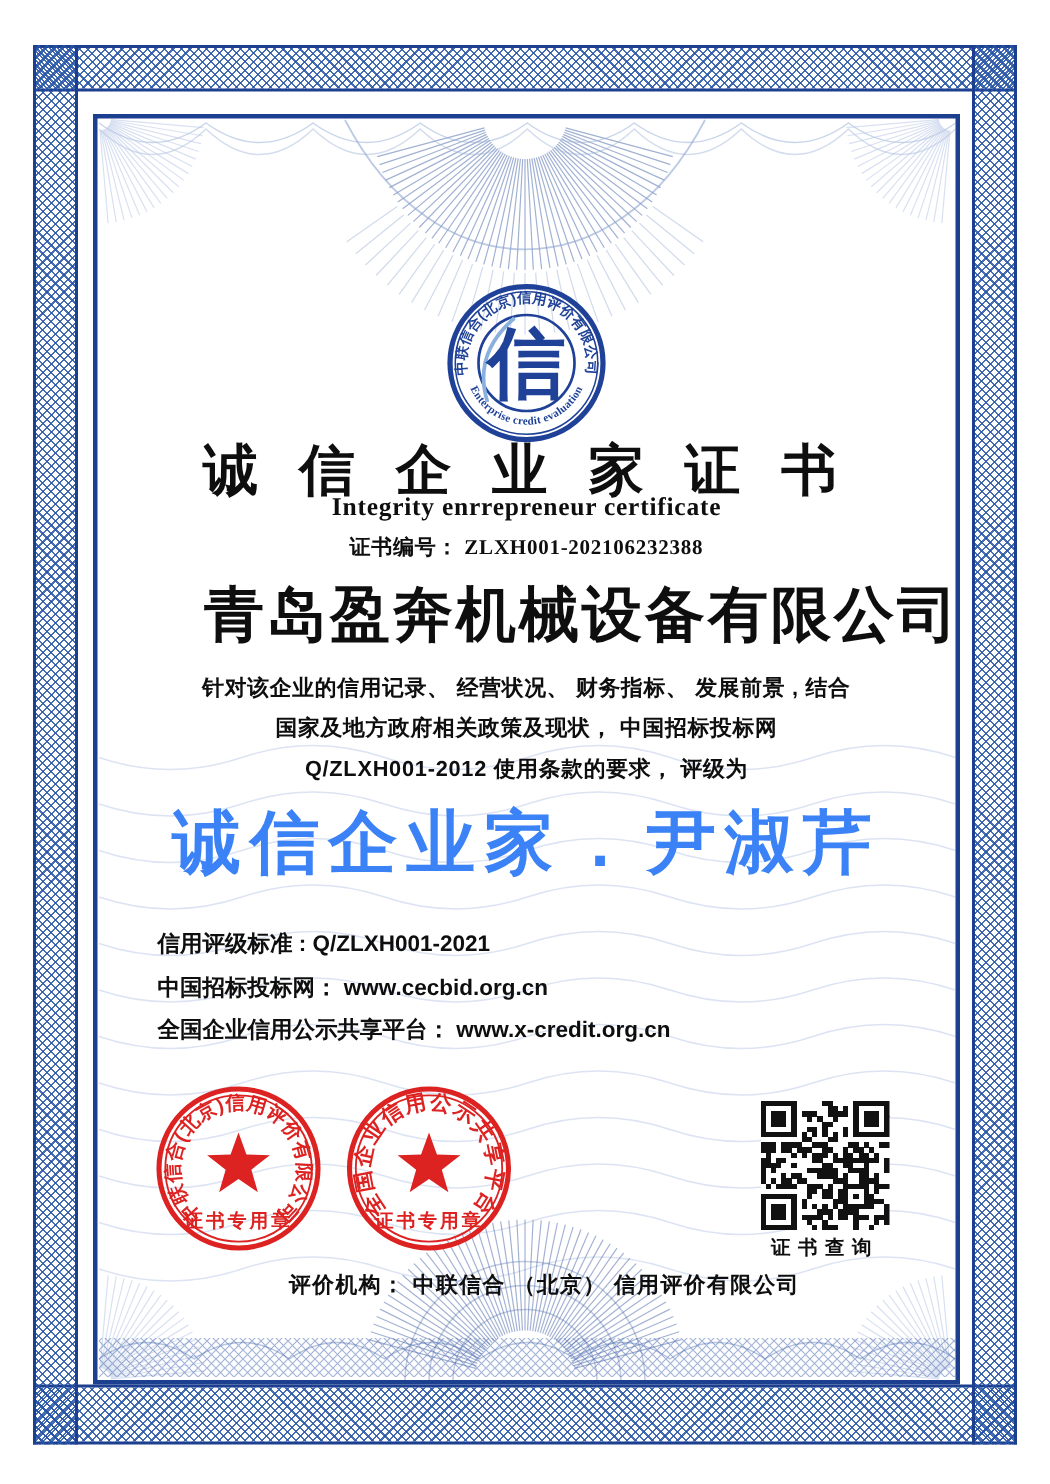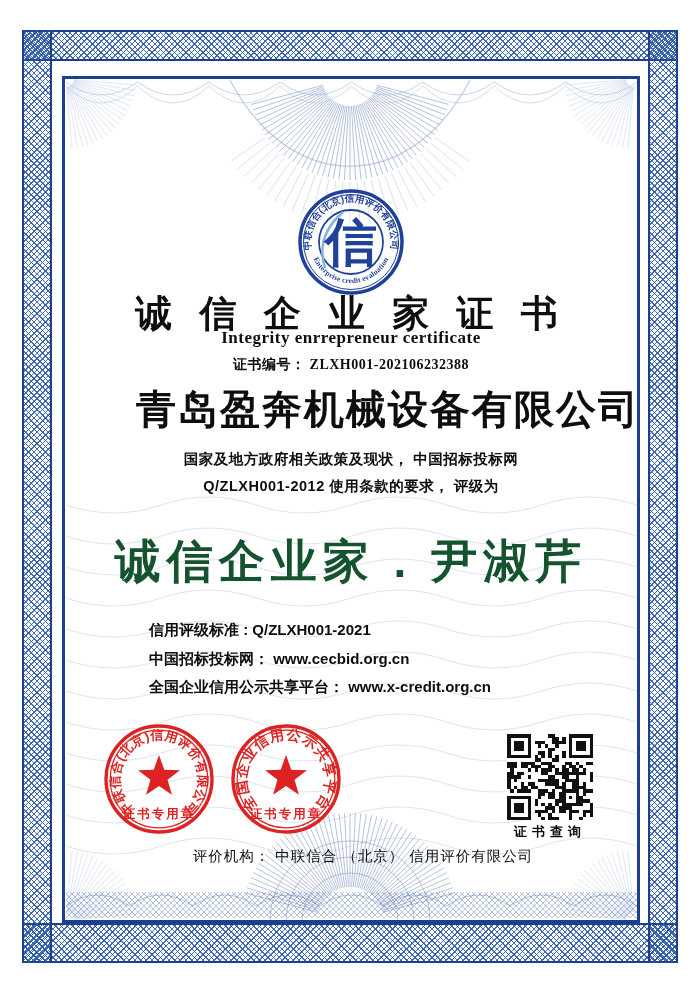--- a/index.html
+++ b/index.html
@@ -31,36 +31,36 @@
   .logo-char{font-weight:bold;fill:#1f4198;font-family:"Liberation Serif",serif;}
 
   #title{top:289px;font-size:37px;font-weight:bold;letter-spacing:9px;
          font-family:"Liberation Serif",serif;}
   #subtitle{top:328px;font-size:17px;font-weight:bold;letter-spacing:.5px;
          font-family:"Liberation Serif",serif;}
   #certno{top:356px;font-size:14px;font-weight:bold;font-family:"Liberation Serif",serif;letter-spacing:.5px;}
   #company{top:382px;font-size:40px;font-weight:bold;letter-spacing:2px;text-align:right;}
   #body-text{position:absolute;left:62px;right:60px;top:446px;text-align:center;
          font-size:14.5px;font-weight:bold;line-height:27px;letter-spacing:.5px;}
-  #award{top:531px;font-size:46px;font-weight:bold;letter-spacing:6px;color:#14532d;}
+  #award{top:531px;font-size:46px;font-weight:bold;letter-spacing:6px;color:#3b82f6;}
 
   #info{position:absolute;left:105px;top:616px;font-size:15px;font-weight:bold;}
-  #info .line{line-height:28.5px;white-space:nowrap;margin-left:44px;}
+  #info .line{line-height:28.5px;white-space:nowrap;}
 
   .stamp{position:absolute;top:722px;}
   #stamp-left{left:102px;}
   #stamp-right{left:229px;}
   .stamp-ring{fill:none;stroke:#dd2222;}
   .stamp-arc{font-weight:bold;fill:#dd2222;font-family:"Liberation Sans",sans-serif;}
   .stamp-banner{font-weight:bold;fill:#dd2222;letter-spacing:2px;font-family:"Liberation Sans",sans-serif;}
 
   #qr{position:absolute;left:507px;top:734px;}
   #qr-label{position:absolute;left:495px;width:110px;top:823px;text-align:center;
          font-size:13px;font-weight:bold;letter-spacing:5px;}
-  #issuer{top:847px;font-size:14.5px;font-weight:normal;letter-spacing:1px;padding-left:24px;}
+  #issuer{top:847px;font-size:14.5px;font-weight:bold;letter-spacing:1px;padding-left:24px;}
 </style>
 </head>
 <body>
 
 <div class="page">
 
   <svg id="bg-decor" width="700" height="989">
       <defs>
         <clipPath id="inner-clip">
           <rect x="65" y="79" width="572" height="841"></rect>
@@ -326,20 +326,21 @@
 
   <div id="subtitle" class="center-line">Integrity enrrepreneur certificate</div>
   <div id="title" class="center-line">诚 信 企 业 家 证 书</div>
   <div id="certno" class="center-line">
     <span>证书编号：</span>
     <span>ZLXH001-202106232388</span>
   </div>
   <div id="company" class="center-line">青岛盈奔机械设备有限公司</div>
 
   <div id="body-text">
+    <div>针对该企业的信用记录、 经营状况、 财务指标、 发展前景 , 结合</div>
     <div>国家及地方政府相关政策及现状， 中国招标投标网</div>
     <div>Q/ZLXH001-2012 使用条款的要求， 评级为</div>
   </div>
 
   <div id="award" class="center-line">诚信企业家 . 尹淑芹</div>
 
   <div id="info">
     <div class="line">信用评级标准 : Q/ZLXH001-2021</div>
     <div class="line">中国招标投标网： www.cecbid.org.cn</div>
     <div class="line">全国企业信用公示共享平台： www.x-credit.org.cn</div>

